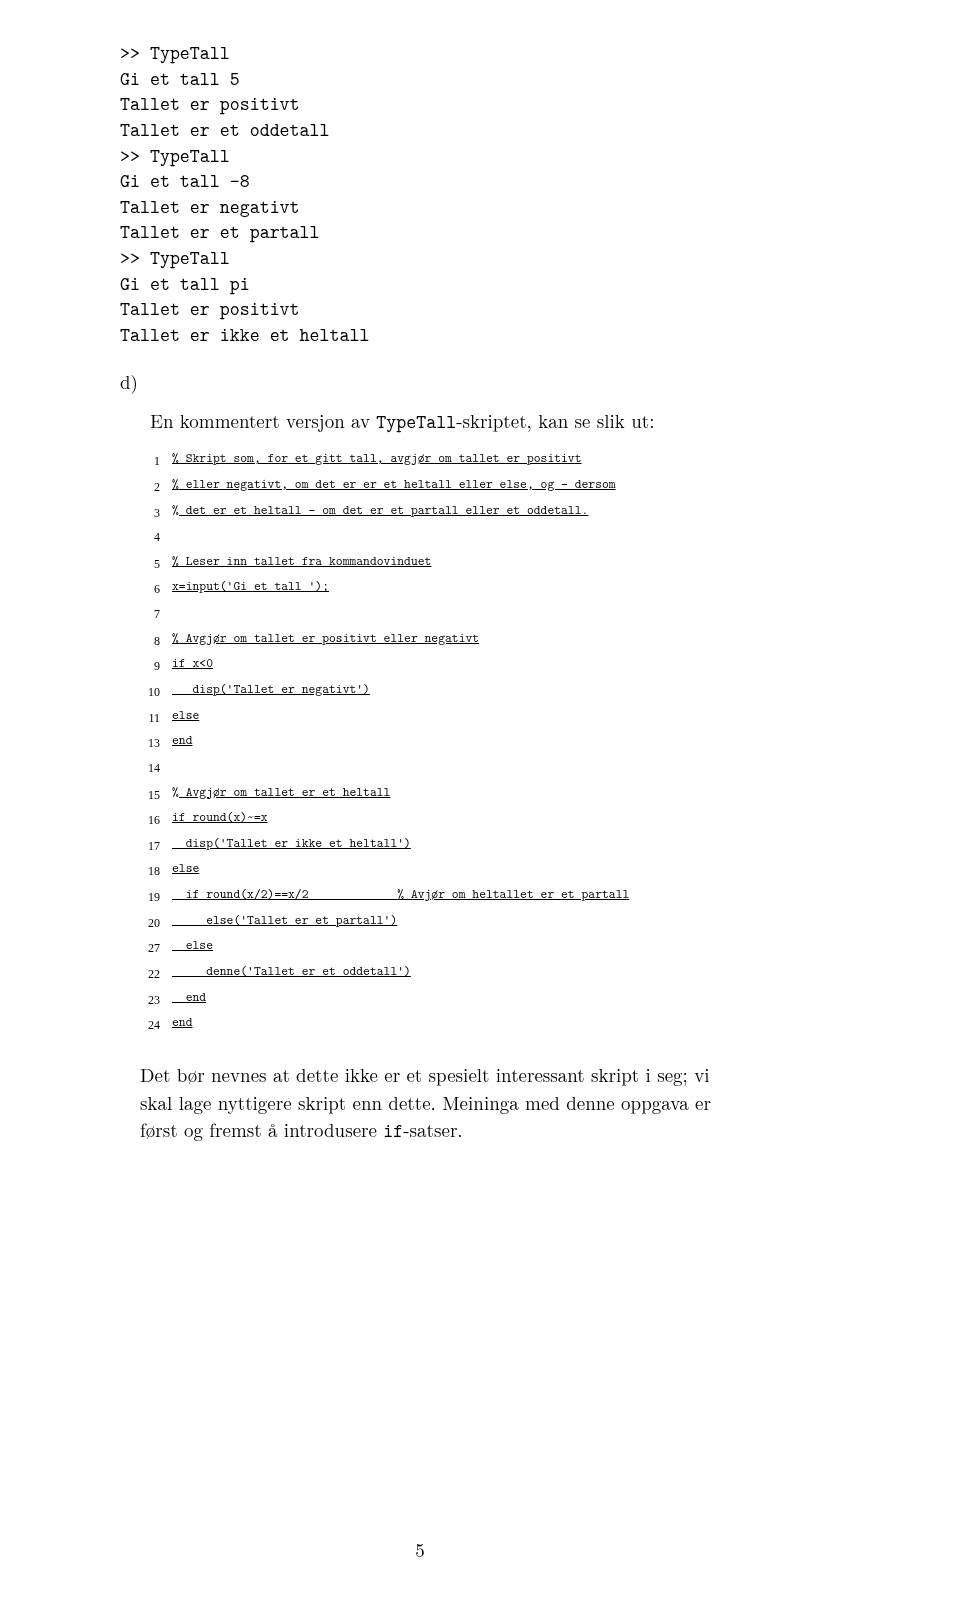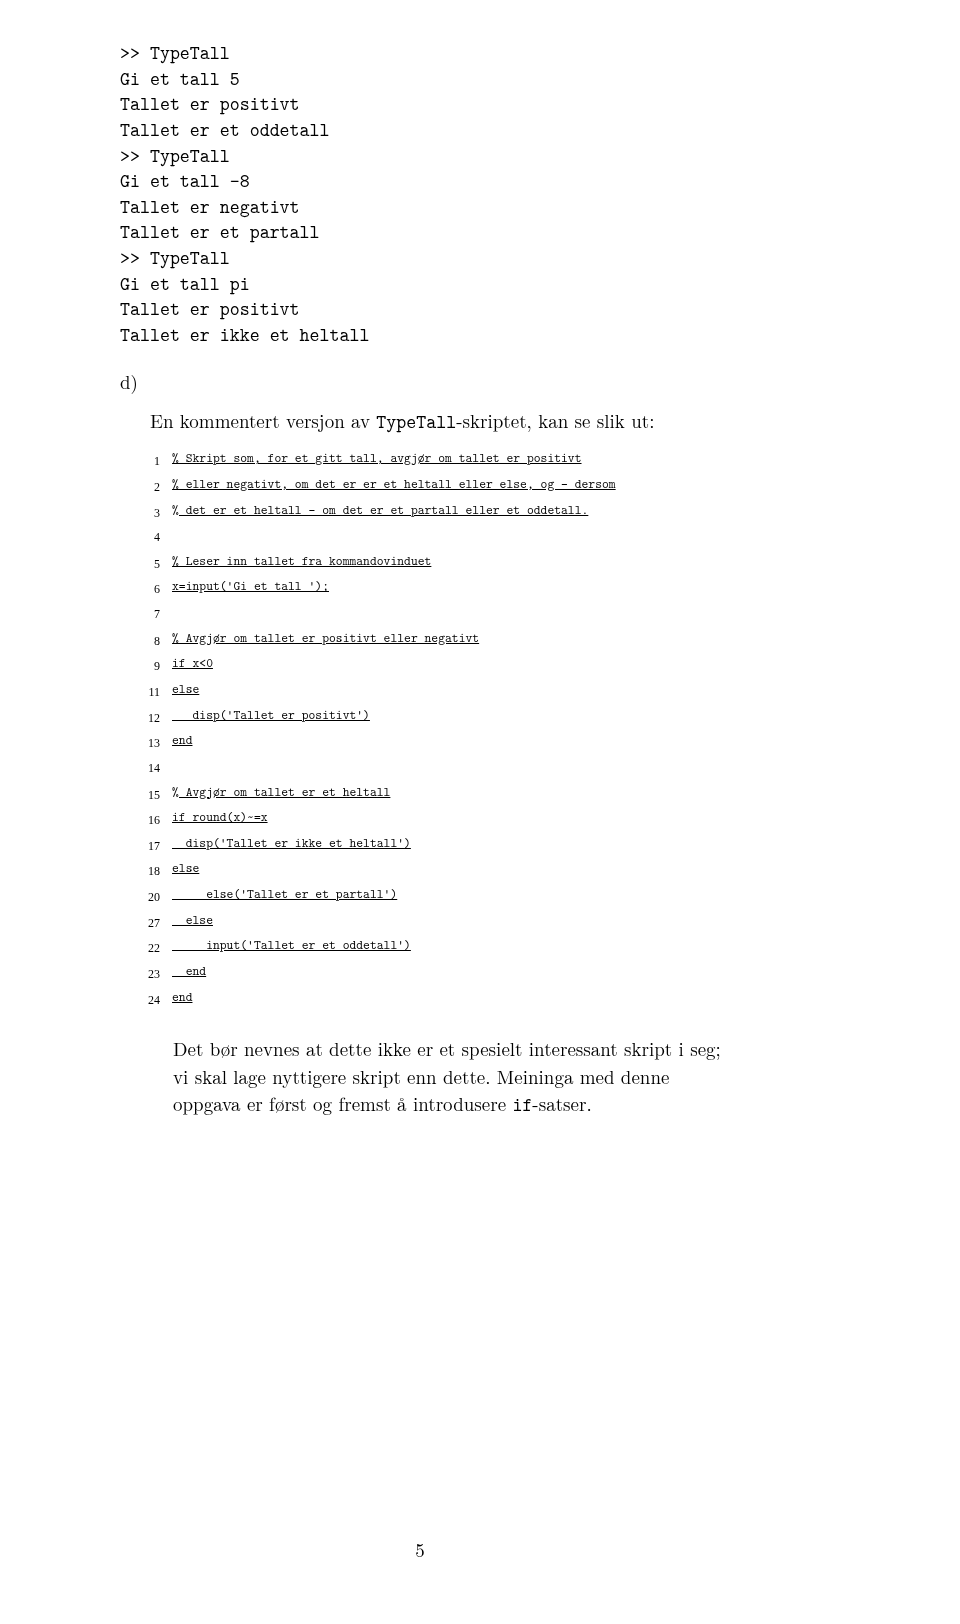--- a/index.html
+++ b/index.html
@@ -63,21 +63,21 @@
     font-family: "CMU Typewriter Text", "Latin Modern Mono", "Courier New", monospace;
     font-size: 13px;
     white-space: pre;
     flex: 1;
     text-decoration: underline;
   }
   .inline-tt {
     font-family: "CMU Typewriter Text", "Latin Modern Mono", "Courier New", monospace;
   }
   .closing {
-    margin-left: 53px;
+    margin-left: 20px;
     margin-right: 10px;
   }
   .pagenum {
     position: absolute;
     bottom: 60px;
     left: 0;
     right: 0;
     text-align: center;
     font-size: 19px;
   }
@@ -138,28 +138,28 @@
       </div>
       <div class="codeline">
         <div class="lineno">8</div>
         <div class="codetext">% Avgjør om tallet er positivt eller negativt</div>
       </div>
       <div class="codeline">
         <div class="lineno">9</div>
         <div class="codetext">if x&lt;0</div>
       </div>
       <div class="codeline">
+        <div class="lineno">10</div>
+        <div class="codetext">   disp('Tallet er negativt')</div>
+      </div>
+      <div class="codeline">
         <div class="lineno">11</div>
         <div class="codetext">else</div>
       </div>
       <div class="codeline">
-        <div class="lineno">12</div>
-        <div class="codetext">   disp('Tallet er positivt')</div>
-      </div>
-      <div class="codeline">
         <div class="lineno">13</div>
         <div class="codetext">end</div>
       </div>
       <div class="codeline">
         <div class="lineno">14</div>
         <div class="codetext"></div>
       </div>
       <div class="codeline">
         <div class="lineno">15</div>
         <div class="codetext">% Avgjør om tallet er et heltall</div>
@@ -170,30 +170,34 @@
       </div>
       <div class="codeline">
         <div class="lineno">17</div>
         <div class="codetext">  disp('Tallet er ikke et heltall')</div>
       </div>
       <div class="codeline">
         <div class="lineno">18</div>
         <div class="codetext">else</div>
       </div>
       <div class="codeline">
+        <div class="lineno">19</div>
+        <div class="codetext">  if round(x/2)==x/2             % Avjør om heltallet er et partall</div>
+      </div>
+      <div class="codeline">
         <div class="lineno">20</div>
         <div class="codetext">     else('Tallet er et partall')</div>
       </div>
       <div class="codeline">
         <div class="lineno">27</div>
         <div class="codetext">  else</div>
       </div>
       <div class="codeline">
         <div class="lineno">22</div>
-        <div class="codetext">     input('Tallet er et oddetall')</div>
+        <div class="codetext">     denne('Tallet er et oddetall')</div>
       </div>
       <div class="codeline">
         <div class="lineno">23</div>
         <div class="codetext">  end</div>
       </div>
       <div class="codeline">
         <div class="lineno">24</div>
         <div class="codetext">end</div>
       </div>
     </div>

